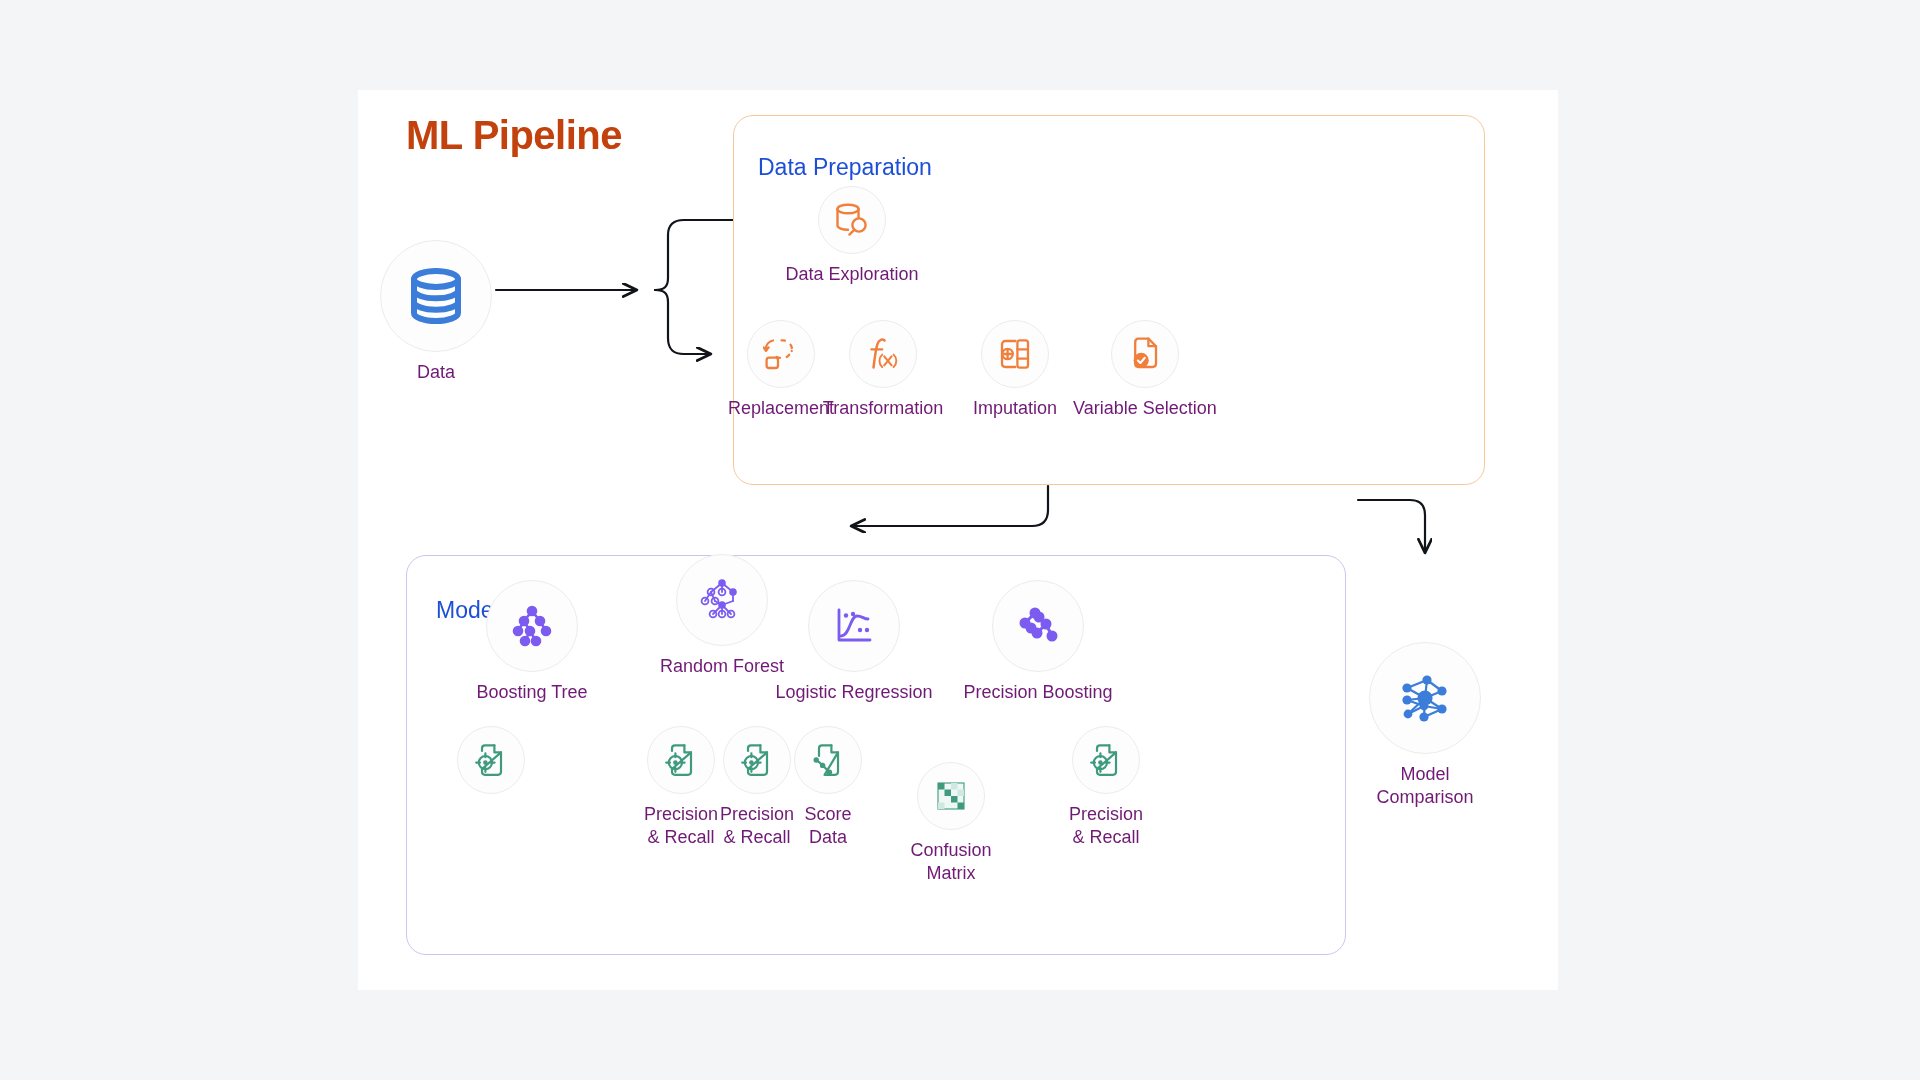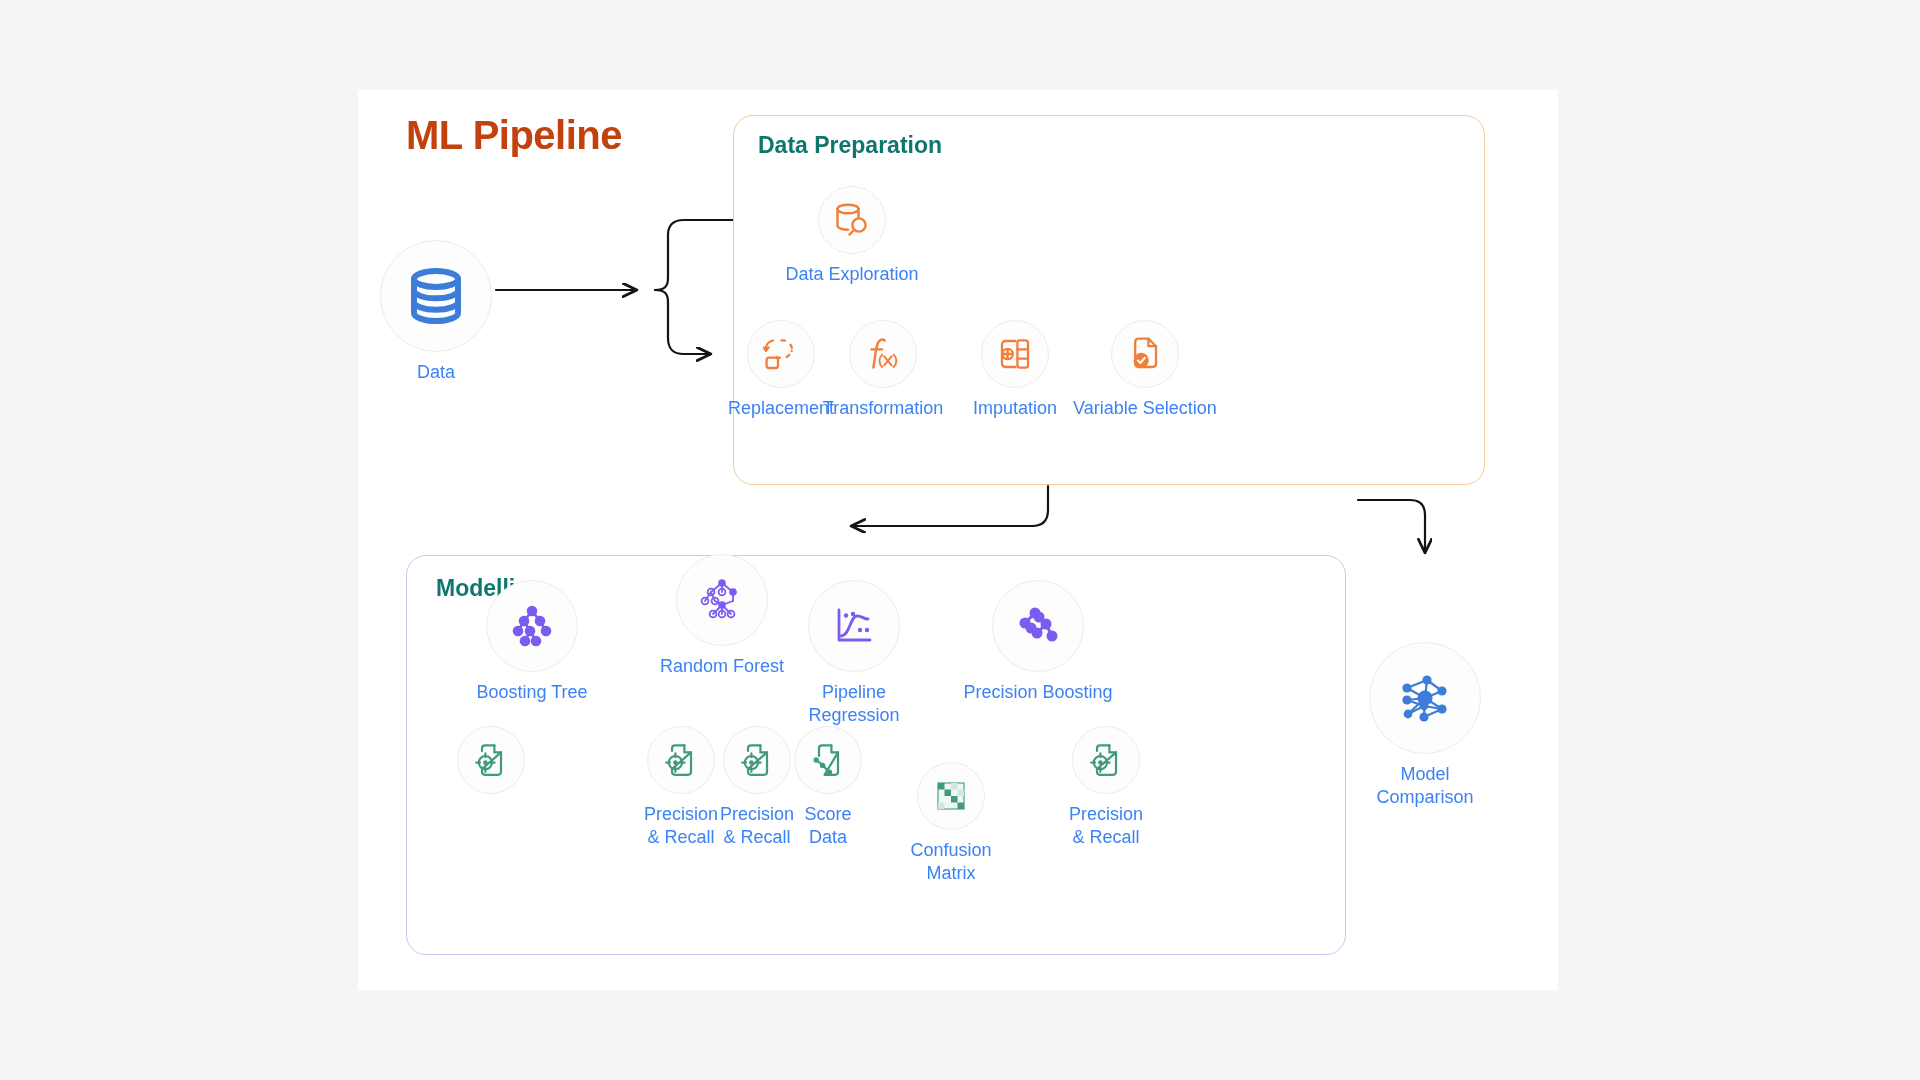--- a/index.html
+++ b/index.html
@@ -35,21 +35,21 @@
     border:1.5px solid #f5c99a;
     background:#ffffff;
   }
   #modelling-box{
     left:48px;top:465px;width:940px;height:400px;
     border:1.5px solid #c9c6f2;
     background:#ffffff;
   }
   .group-title{
     position:absolute;
-    font-size:23px;font-weight:bold;color:#0f766e;
+    font-size:23px;font-weight:normal;color:#1d4ed8;margin-top:22px;
   }
   #data-prep-title{left:400px;top:42px;}
   #modelling-title{left:78px;top:485px;}
 
   
   .node{
     position:absolute;
     width:120px;
     text-align:center;
   }
@@ -59,21 +59,21 @@
     border-radius:50%;
     border:1px solid #ececec;
     background:#fdfdfd;
     display:flex;align-items:center;justify-content:center;
     box-sizing:border-box;
   }
   .node .bubble.lg{width:92px;height:92px;}
   .node .bubble.xl{width:112px;height:112px;}
   .node .caption{
     margin-top:9px;
-    font-size:18px;color:#3b82f6;
+    font-size:18px;color:#701a75;
     line-height:1.25;
     white-space:pre-line;
   }
   .node .caption.wide{width:160px;margin-left:-20px;}
 
   svg{display:block;}
 
   
   #wires{position:absolute;left:0;top:0;width:1200px;height:900px;pointer-events:none;}
 </style>
@@ -278,21 +278,21 @@
           <path d="M10,33 C19,33 19,13 26,13 C31,13 33,16 37,16"></path>
         </g>
         <g fill="#7c5cf0">
           <circle cx="15" cy="12.5" r="2.2"></circle>
           <circle cx="22" cy="11" r="2.2"></circle>
           <circle cx="29" cy="27" r="2.2"></circle>
           <circle cx="36" cy="27" r="2.2"></circle>
         </g>
       </svg>
     </div>
-    <div class="caption wide">Pipeline Regression</div>
+    <div class="caption wide">Logistic Regression</div>
   </div>
 
   <div class="node" style="left:620px;top:490px;">
     <div class="bubble lg">
       <svg width="46" height="46" viewBox="0 0 46 46">
         <g stroke="#7c5cf0" stroke-width="3" fill="#7c5cf0" stroke-linecap="round">
           <line x1="10" y1="20" x2="20" y2="10"></line>
           <line x1="24" y1="14" x2="31" y2="21"></line>
           <line x1="31" y1="21" x2="22" y2="30"></line>
           <line x1="31" y1="21" x2="37" y2="33"></line>

